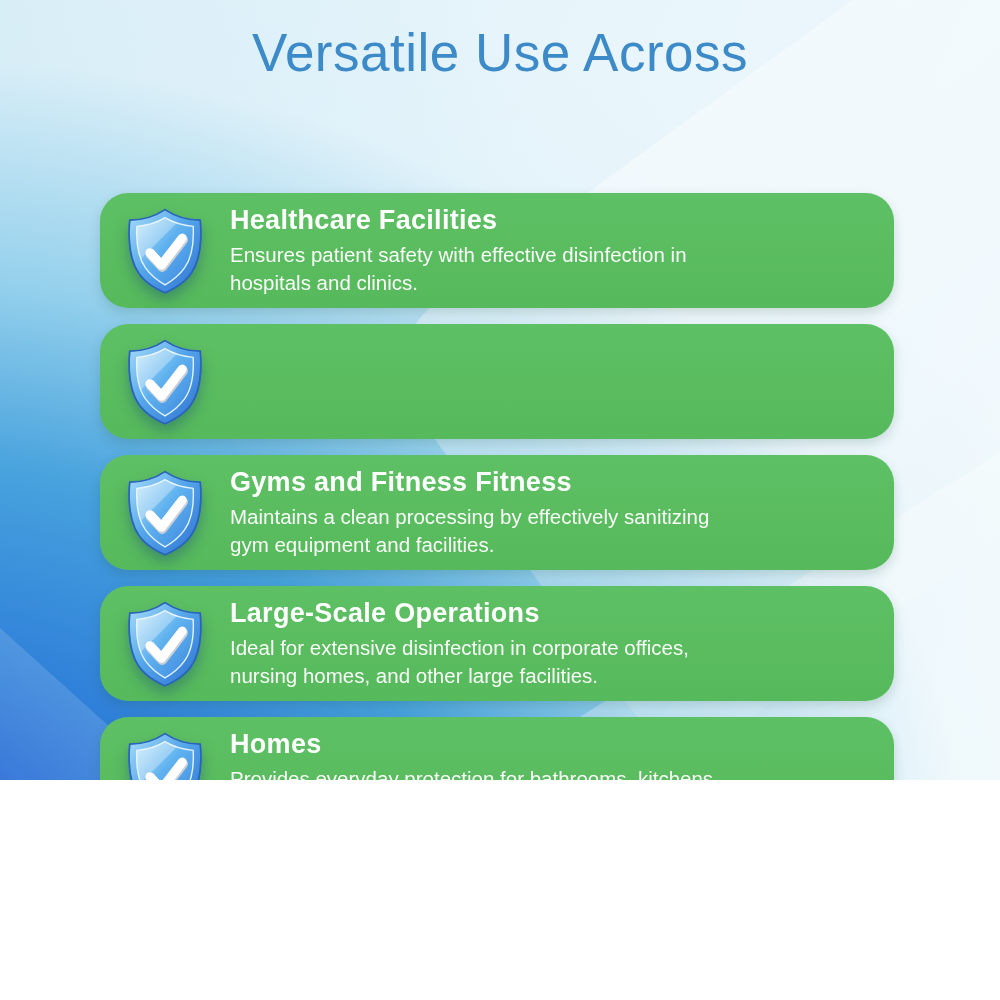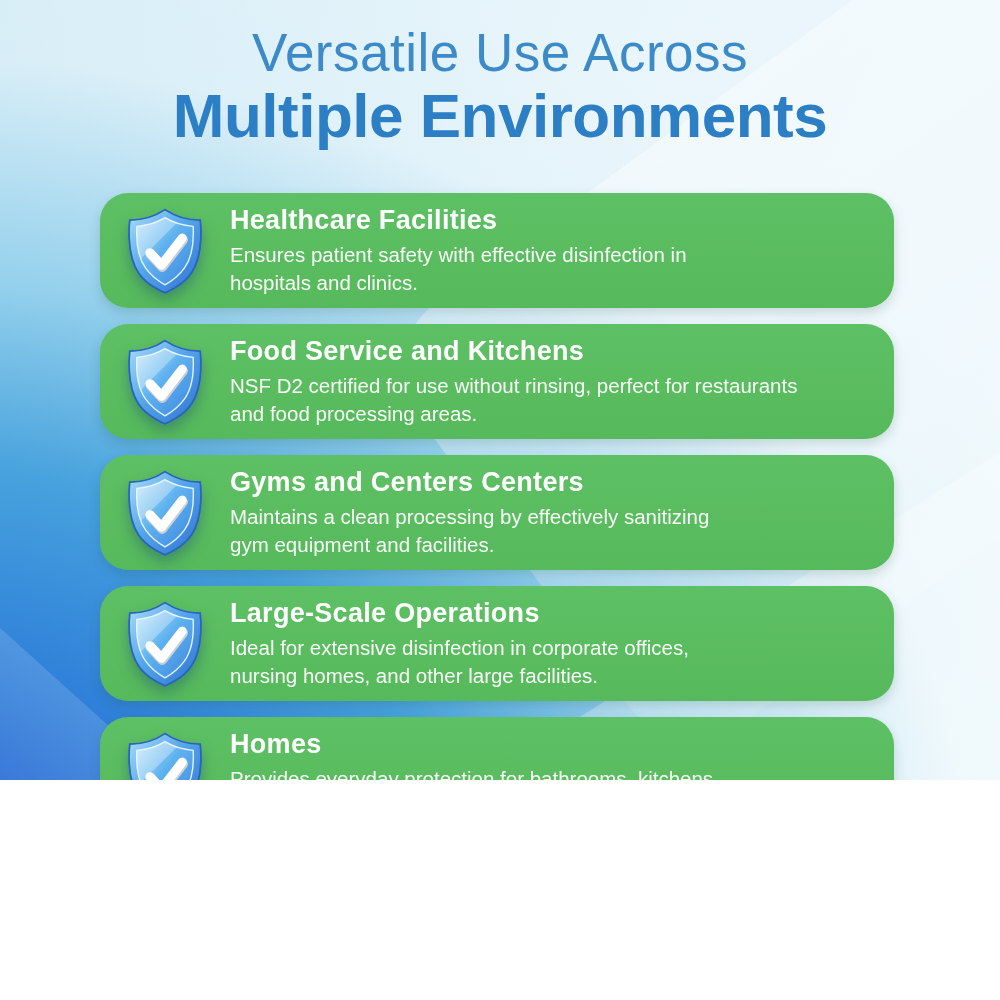--- a/index.html
+++ b/index.html
@@ -134,21 +134,20 @@
         <path d="M50 12 C60 18 71 21 82 22 C83 40 81 57 72 69.5 C64 80.5 50 88.5 50 88.5 C50 88.5 36 80.5 28 69.5 C19 57 17 40 18 22 C29 21 40 18 50 12 Z" fill="url(#shieldInner)" stroke="#e2f3fd" stroke-width="1.6"></path>
         <path d="M50 12 C40 18 29 21 18 22 C17.3 35 18.4 48 23 58.5 L64 17.5 C59 16.2 54.2 14.5 50 12 Z" fill="rgba(255,255,255,0.30)"></path>
         <path d="M33 52 L46 66 L69.5 35.5" fill="none" stroke="#c9cfd8" stroke-width="11.5" stroke-linecap="round" stroke-linejoin="round" transform="translate(0.8,2)"></path>
         <path d="M33 52 L46 66 L69.5 35.5" fill="none" stroke="#ffffff" stroke-width="10.5" stroke-linecap="round" stroke-linejoin="round"></path>
       </g>
     </defs>
   </svg>
 
   <div class="title-wrap">
     <div class="title-line1">Versatile Use Across</div>
-    <div class="title-line2">Multiple Environments</div>
   </div>
 
   <div class="card-stack">
 
     <div class="card">
       <div class="shield-box">
         <svg viewBox="0 0 100 100">
             <use href="#shieldIcon"></use>
           </svg>
       </div>
@@ -158,35 +157,30 @@
 hospitals and clinics.</div>
       </div>
     </div>
 
     <div class="card">
       <div class="shield-box">
         <svg viewBox="0 0 100 100">
             <use href="#shieldIcon"></use>
           </svg>
       </div>
-      <div class="card-text">
-        <div class="card-heading">Food Service and Kitchens</div>
-        <div class="card-desc">NSF D2 certified for use without rinsing, perfect for restaurants
-and food processing areas.</div>
-      </div>
-    </div>
-
-    <div class="card">
-      <div class="shield-box">
-        <svg viewBox="0 0 100 100">
-            <use href="#shieldIcon"></use>
-          </svg>
-      </div>
-      <div class="card-text">
-        <div class="card-heading">Gyms and Centers Centers</div>
+    </div>
+
+    <div class="card">
+      <div class="shield-box">
+        <svg viewBox="0 0 100 100">
+            <use href="#shieldIcon"></use>
+          </svg>
+      </div>
+      <div class="card-text">
+        <div class="card-heading">Gyms and Fitness Fitness</div>
         <div class="card-desc">Maintains a clean processing by effectively sanitizing
 gym equipment and facilities.</div>
       </div>
     </div>
 
 
     <div class="card">
       <div class="shield-box">
         <svg viewBox="0 0 100 100">
             <use href="#shieldIcon"></use>

